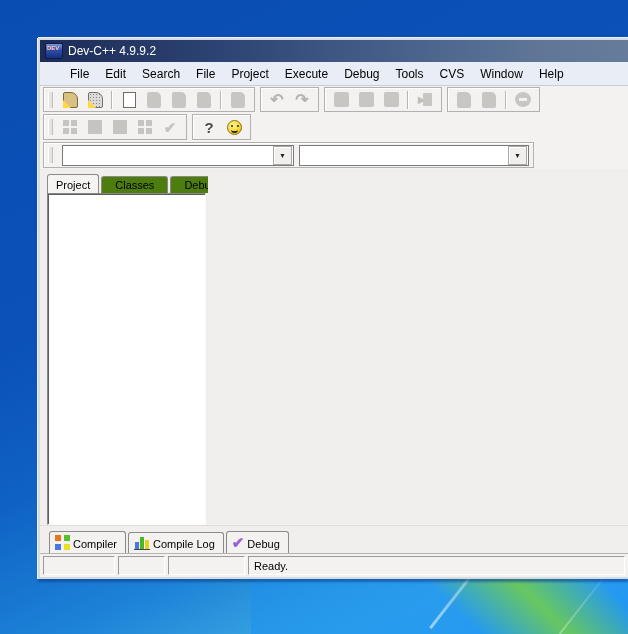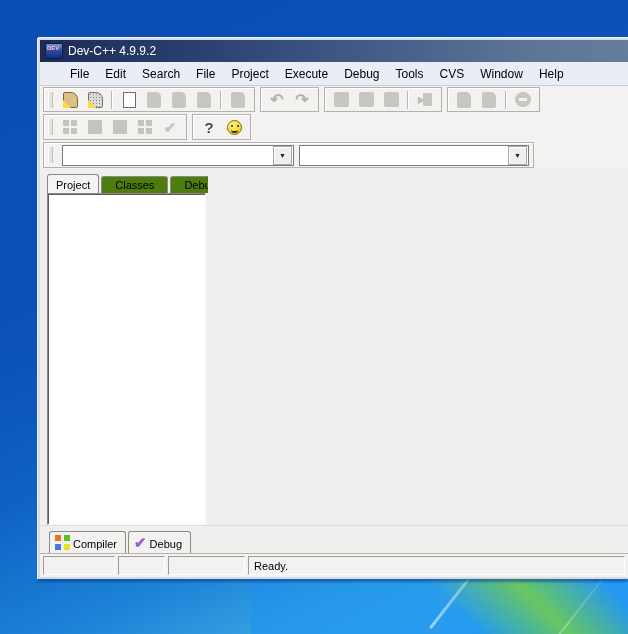--- a/index.html
+++ b/index.html
@@ -290,20 +290,24 @@
       </div>
       <div class="main-area"></div>
     </div>
 
     <div class="bottom-tabs">
       <span class="btab">
         <span class="ic ic-compiler"></span>
         <span>Compiler</span>
       </span>
       <span class="btab">
+        <span class="ic ic-barchart"></span>
+        <span>Compile Log</span>
+      </span>
+      <span class="btab">
         <span class="ic-debugcheck">✔</span>
         <span>Debug</span>
       </span>
     </div>
 
     <div class="statusbar">
       <span class="spanel sp1"></span>
       <span class="spanel sp2"></span>
       <span class="spanel sp3"></span>
       <span class="spanel sp4">Ready.</span>

